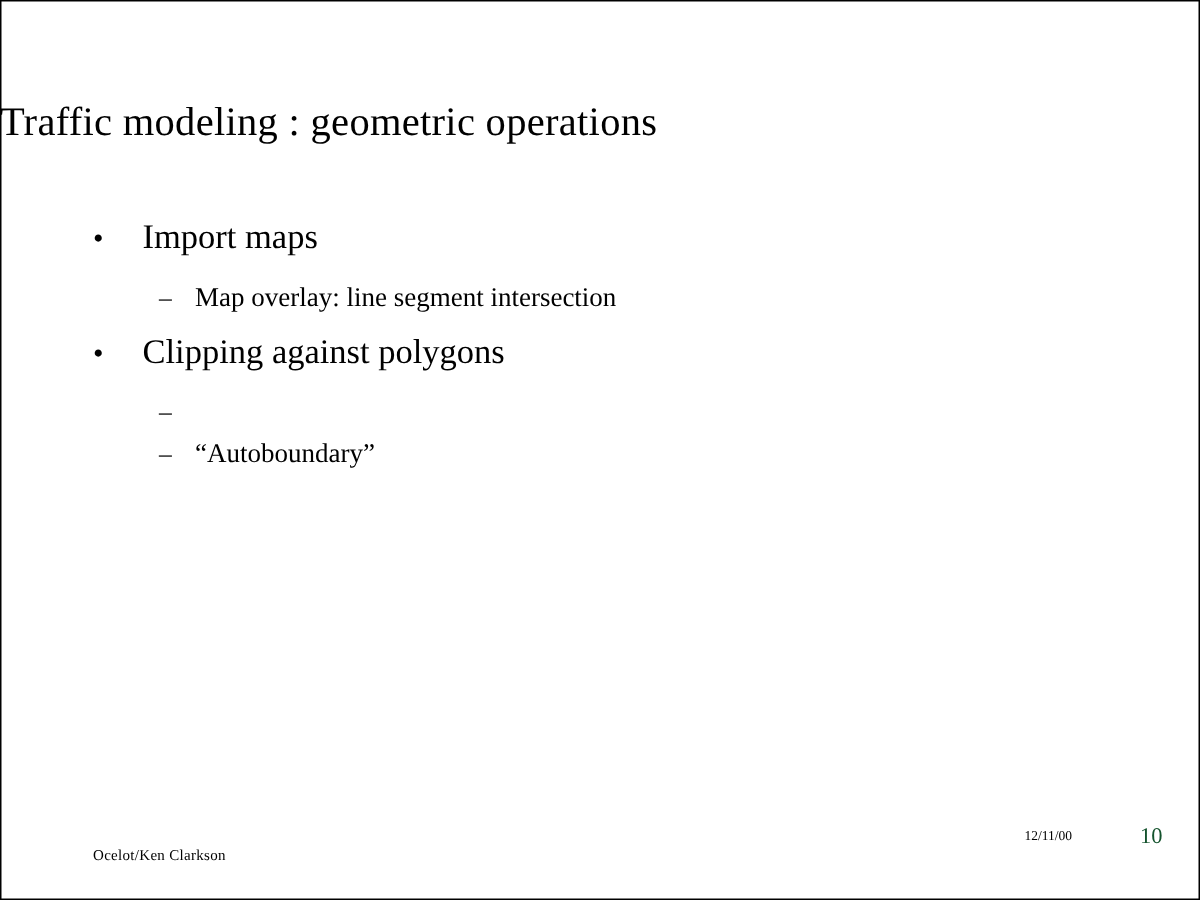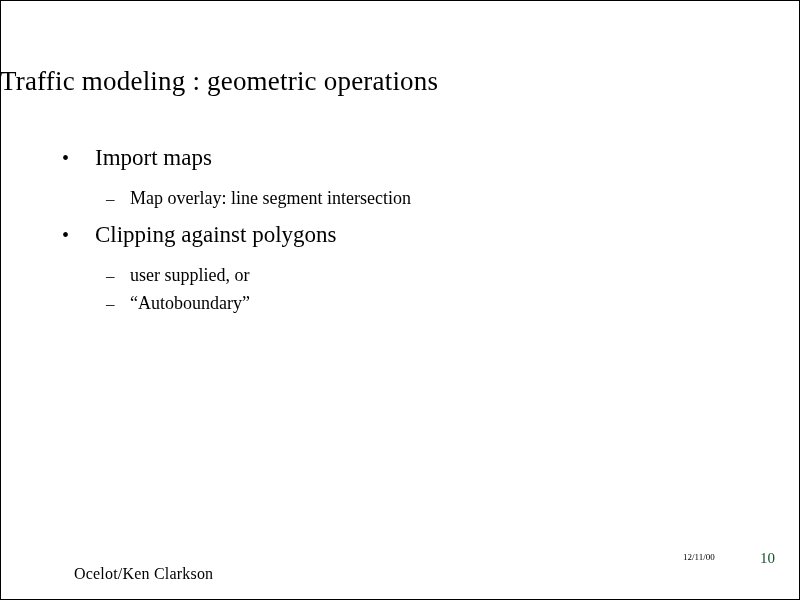--- a/index.html
+++ b/index.html
@@ -83,24 +83,23 @@
     line-height: 1.0;
   }
   .bullet-l2 .text {
     flex: 1 1 auto;
   }
   .spacer-sm { height: 8px; }
   .footer-left {
     position: absolute;
     left: 62px;
     top: 565px;
-    font-size: 16px;
+    font-size: 10px;
     letter-spacing: 0.2px;
     color: #000000;
-    margin-left: 12px;
   }
   .footer-date {
     position: absolute;
     left: 683px;
     top: 552px;
     font-size: 9px;
     color: #000000;
   }
   .footer-page {
     position: absolute;
@@ -136,21 +135,20 @@
 
     <div class="bullet-l1">
       <span class="marker">•</span>
       <span class="text">Clipping against polygons</span>
     </div>
 
     <div class="spacer-sm"></div>
 
     <div class="bullet-l2">
       <span class="marker">–</span>
-      <span class="text">user supplied, or</span>
     </div>
 
     <div class="bullet-l2">
       <span class="marker">–</span>
       <span class="text">“Autoboundary”</span>
     </div>
 
   </div>
 
   <div class="footer-left">Ocelot/Ken Clarkson</div>

